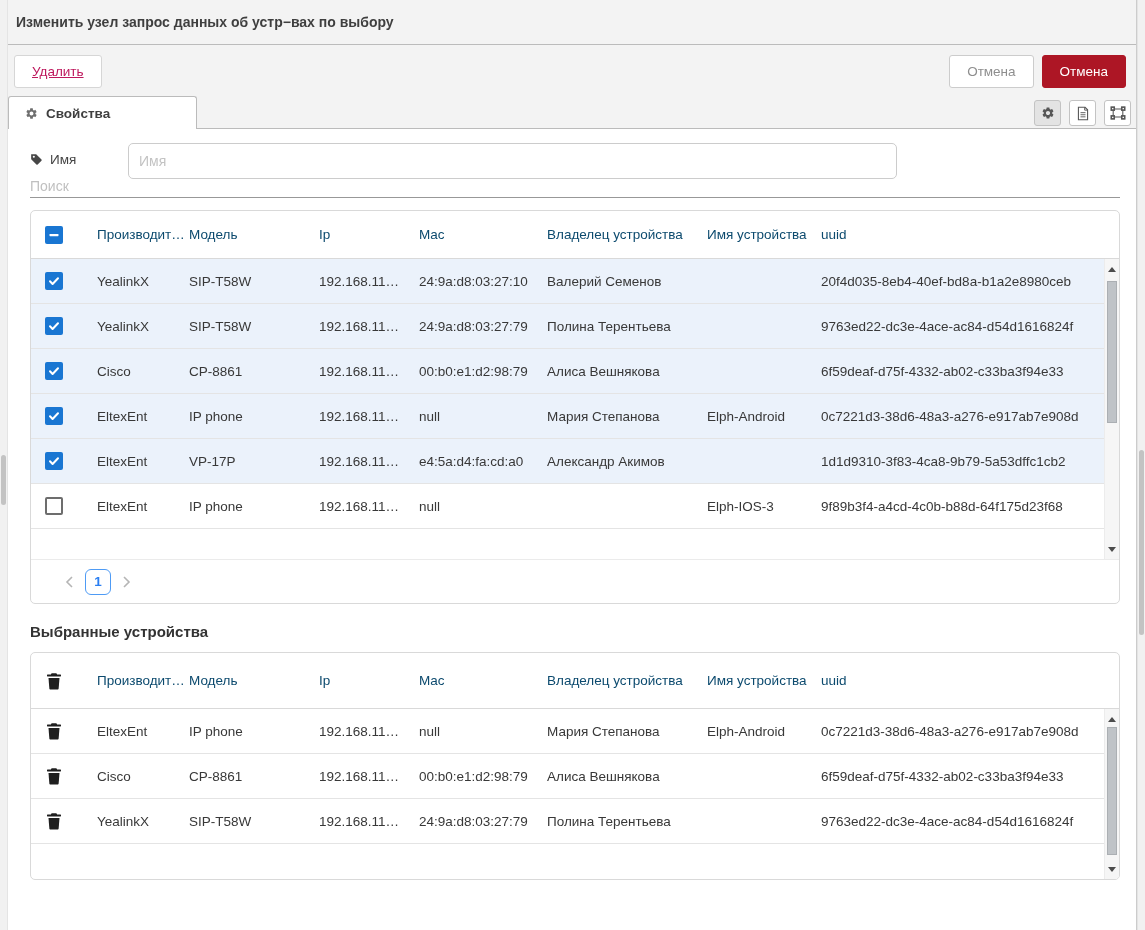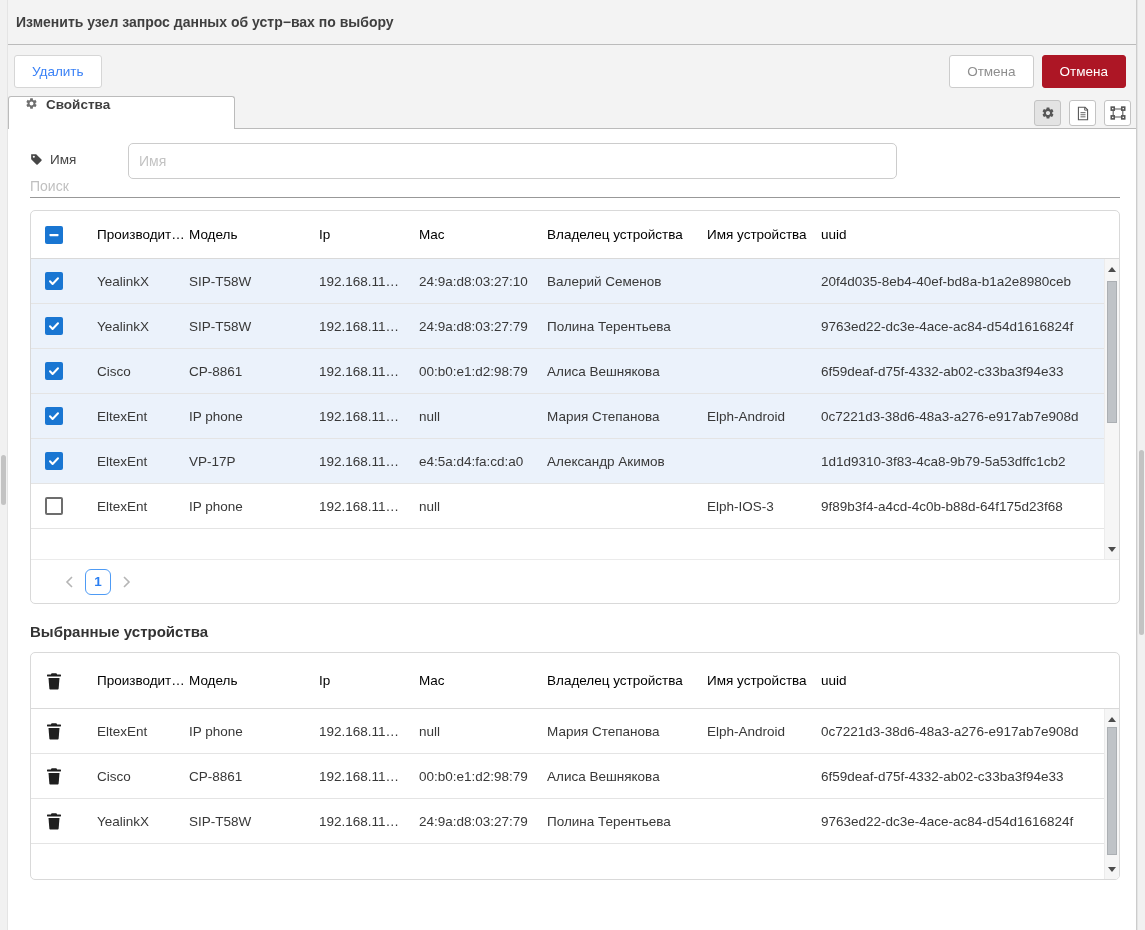--- a/index.html
+++ b/index.html
@@ -20,27 +20,27 @@
   .win-scroll.right .win-thumb { top:450px; height:185px; }
 
   
   .tray { position:absolute; left:8px; right:8px; top:0; bottom:0; display:flex; flex-direction:column; border-right:1px solid #ccc; background:#fff; }
 
   .tray-header { height:45px; background:#f3f3f3; border-bottom:1px solid #bbb; display:flex; align-items:center; padding:0 8px; flex:0 0 auto; }
   .tray-title { font-size:14px; font-weight:bold; color:#3f3f3f; }
 
   .toolbar { height:52px; background:#f3f3f3; display:flex; align-items:center; padding:0 10px 0 6px; gap:8px; flex:0 0 auto; }
   .btn { font-family:inherit; font-size:13.5px; height:33px; padding:0 17px; border-radius:3px; border:1px solid #d6d6d6; background:#fff; cursor:pointer; }
-  .btn-delete { color:#3b82f6; }
+  .btn-delete { color:#be185d;text-decoration:underline; }
   .btn-cancel { color:#8e8e8e; margin-left:auto; border-color:#ccc; }
   .btn-done { background:#ad1625; border-color:#ad1625; color:#fff; }
 
   .tab-bar { height:32px; background:#f3f3f3; border-bottom:1px solid #bbb; position:relative; flex:0 0 auto; }
-  .tab { position:absolute; left:0; bottom:-1px; width:227px; height:33px; background:#fff; border:1px solid #bbb; border-bottom:none;
-         border-top-left-radius:3px; border-top-right-radius:3px; display:flex; gap:8px; padding-left:16px;
+  .tab { position:absolute; left:0; bottom:-1px; width:189px; height:33px; background:#fff; border:1px solid #bbb; border-bottom:none;
+         border-top-left-radius:3px; border-top-right-radius:3px; display:flex; align-items:center; gap:8px; padding-left:16px;
          font-size:13.5px; font-weight:bold; color:#3f3f3f; cursor:pointer; }
   .tab-actions { position:absolute; right:5px; top:3px; display:flex; gap:8px; }
   .icon-btn { width:27px; height:26px; border:1px solid #c3c3c3; border-radius:3px; background:#fff; display:flex; align-items:center; justify-content:center; color:#565656; cursor:pointer; padding:0; }
   .icon-btn.active { background:#e3e3e3; }
 
   .content { flex:1 1 auto; background:#fff; padding:14px 0 4px 22px; overflow:hidden; }
 
   
   .form-row { display:flex; align-items:flex-start; }
   .form-label { width:98px; display:flex; align-items:center; gap:7px; padding-top:9px; font-size:13.5px; color:#444; }
@@ -49,21 +49,21 @@
   .search-input { display:block; width:1090px; height:24px; margin-top:-5px; border:none; border-bottom:1px solid #989898; font-size:14px; color:#333; font-family:inherit; outline:none; background:transparent; }
   .search-input::placeholder { color:#c0c0c0; }
 
   
   .card { width:1090px; border:1px solid #d9d9d9; border-radius:5px; background:#fff; margin-top:12px; overflow:hidden; }
   .thead, .row {
     display:grid;
     grid-template-columns:66px 92px 130px 100px 128px 160px 114px 1fr;
     align-items:center;
   }
-  .thead { height:48px; padding-right:15px; border-bottom:1px solid #d9d9d9; font-size:13.5px; color:#000000; }
+  .thead { height:48px; padding-right:15px; border-bottom:1px solid #d9d9d9; font-size:13.5px; color:#0c4a6e; }
   .card2 .thead { height:56px; }
   .cell { padding-right:8px; overflow:hidden; white-space:nowrap; }
 
   .tbody-wrap { display:flex; }
   .rows { flex:1 1 auto; overflow:hidden; }
   .card1 .rows { height:300px; }
   .card2 .rows { height:170px; }
   .row { height:45px; border-bottom:1px solid #e4e4e4; font-size:13.5px; color:#383838; background:#fff; }
   .row.selected { background:#ebf2fb; }
 

